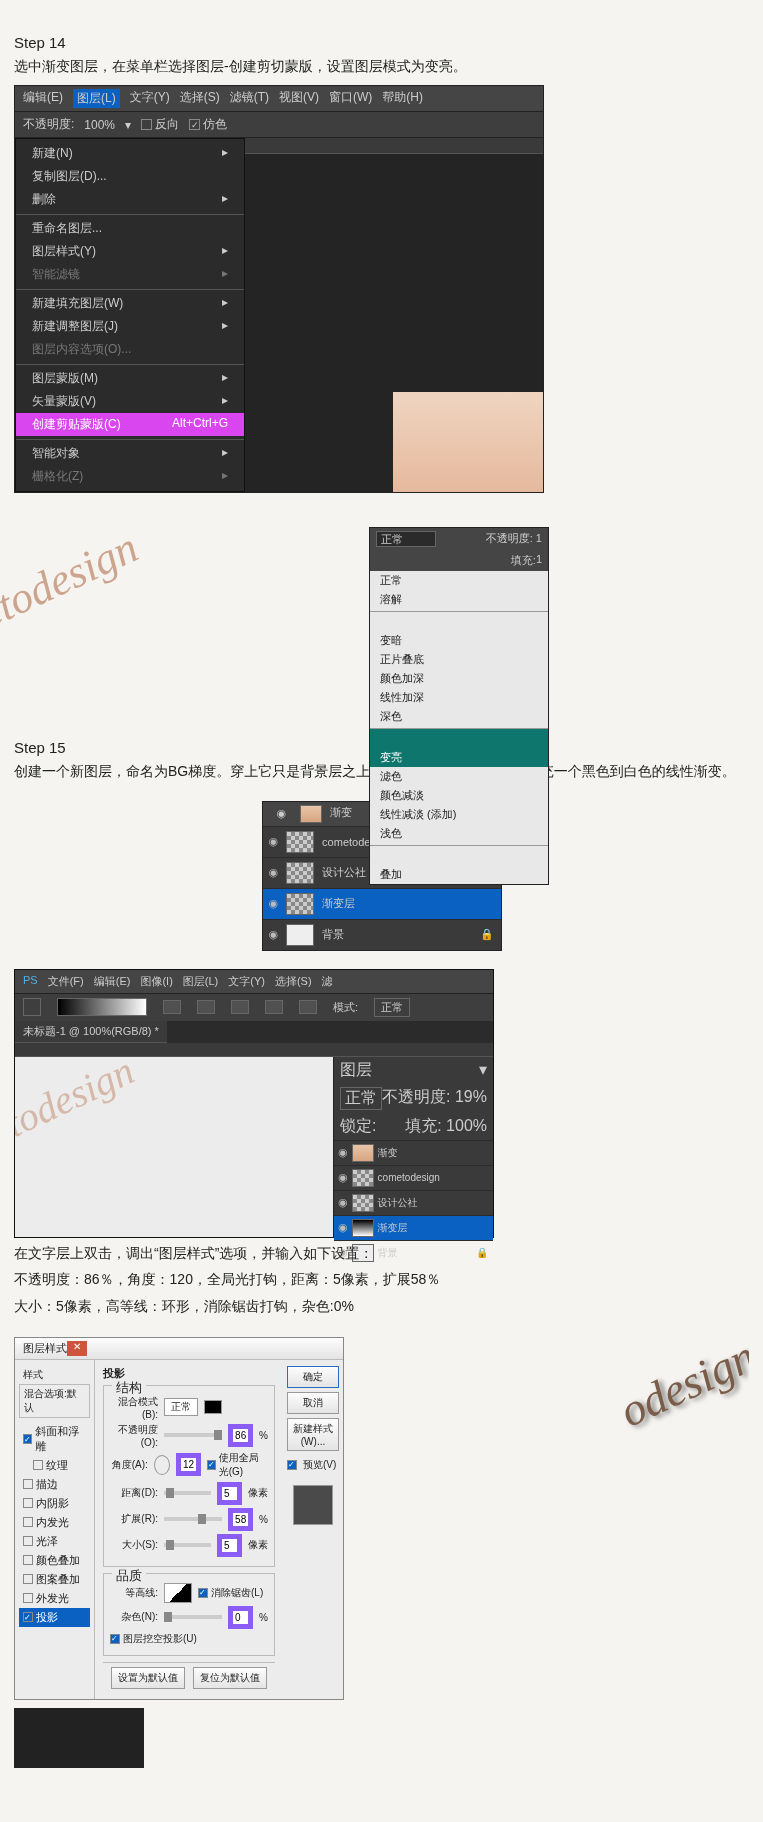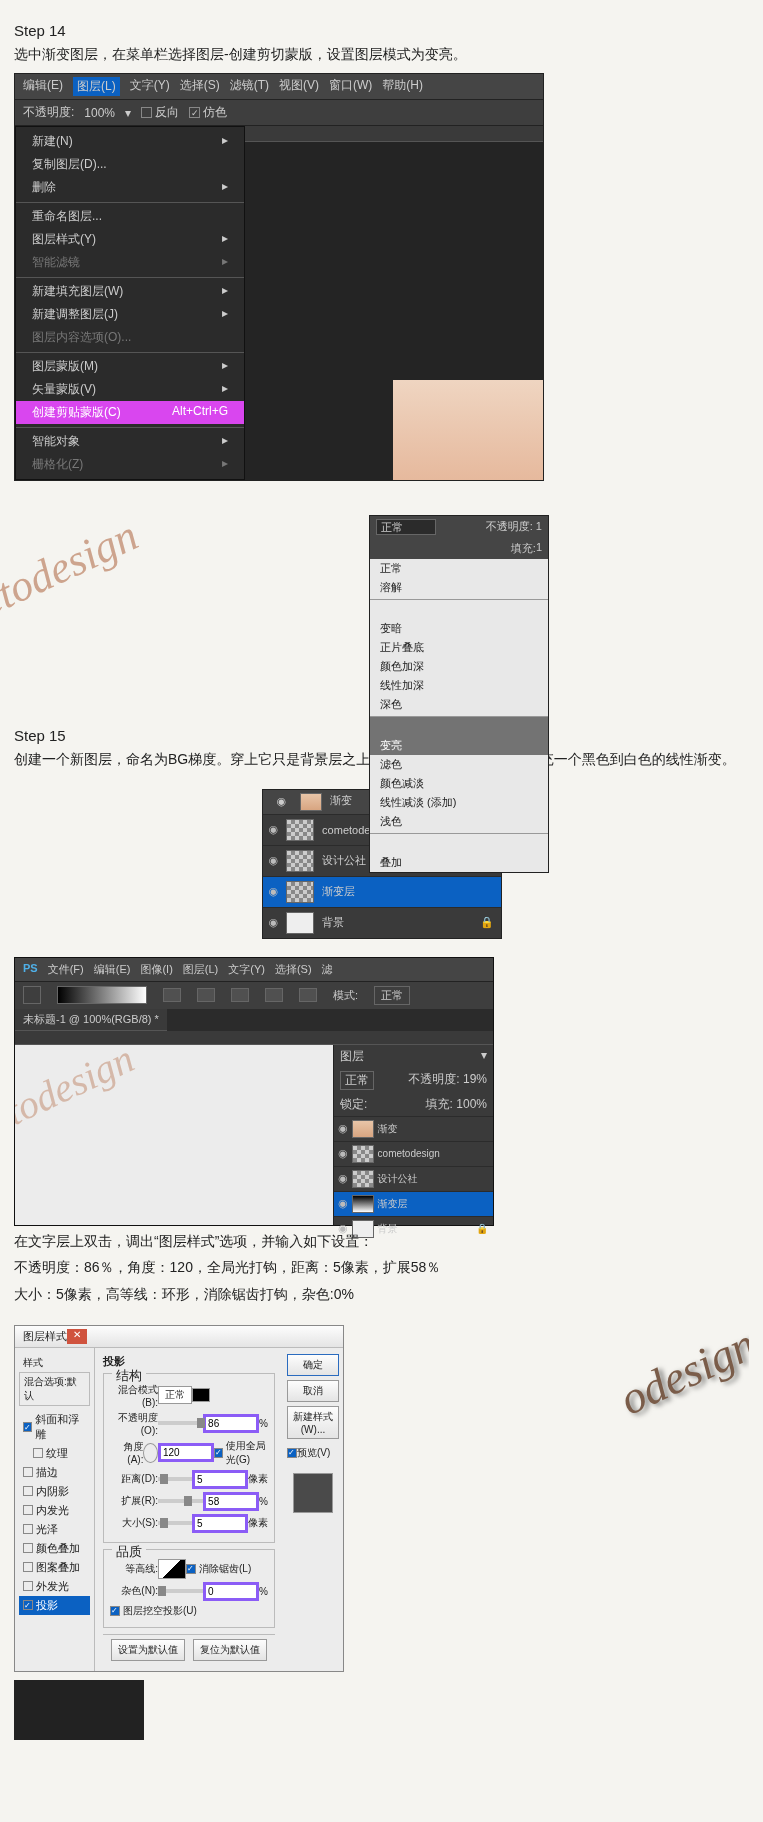--- a/index.html
+++ b/index.html
@@ -1,18 +1,18 @@
 <!DOCTYPE html>
 <html><head>
 <meta charset="utf-8">
 <style>
 *{margin:0;padding:0;box-sizing:border-box}
 body{font-family:"Microsoft YaHei",SimSun,sans-serif;font-size:14px;background:#f5f4f0;color:#222;width:763px}
 .page{padding:10px 14px}
-.step-h{font-size:15px;margin-top:12px}
+.step-h{font-size:15px;margin-top:24px}
 .step-p{font-size:14px;line-height:1.6;margin-top:4px}
 .ps-menu{background:#3a3a3a;color:#ccc;width:530px;margin-top:8px;border:1px solid #222;font-size:12px}
 .menubar{display:flex;gap:10px;padding:3px 8px;background:#454545;border-bottom:1px solid #222}
 .menubar span{white-space:nowrap}
 .menubar .hl{background:#0b61c2;padding:1px 4px}
 .toolbar-row{display:flex;align-items:center;gap:10px;padding:4px 8px;background:#3e3e3e;border-bottom:1px solid #222}
 .sq{width:18px;height:18px;border:1px solid #666}
 .grad-sw{width:90px;height:18px;background:linear-gradient(90deg,#000,#fff);border:1px solid #666}
 .mini-btn{width:18px;height:14px;border:1px solid #666;background:#505050}
 .chk{display:flex;align-items:center;gap:3px}
@@ -26,21 +26,21 @@
 .dd li.hl{background:#d946ef;color:#fff}
 .canvas-box{flex:1;background:#242424;position:relative;min-height:330px}
 .ruler-h{height:16px;background:#3a3a3a;border-bottom:1px solid #555}
 .skin-sw{position:absolute;right:0;bottom:0;width:150px;height:100px;background:linear-gradient(180deg,#efd5c1,#e6b99d)}
 .blend-panel{width:180px;background:#3a3a3a;color:#ccc;font-size:11px;margin:12px 0 0 350px;border:1px solid #222}
 .bprow{display:flex;justify-content:space-between;padding:3px 6px;background:#454545}
 .bprow input{width:60px;background:#2b2b2b;border:1px solid #666;color:#ccc;font-size:11px;padding:1px 4px}
 .blist{background:#e8e8e8;color:#222}
 .blist li{list-style:none;padding:2px 10px;font-size:11px}
 .blist li.sep{border-top:1px solid #999;margin-top:2px;padding-top:21px}
-.blist li.hl{background:#737373;color:#fff}
+.blist li.hl{background:#0f766e;color:#fff}
 .logo-bg{position:relative;height:200px;margin-top:-190px;z-index:-1}
 .rot{position:absolute;left:-40px;top:40px;transform:rotate(-25deg);font-size:44px;font-style:italic;font-family:Georgia,serif;color:#c7977d;opacity:.85}
 .layers-panel{width:240px;background:#3a3a3a;color:#ccc;font-size:11px;margin:18px auto 0;border:1px solid #222}
 .tabrow{display:flex;gap:8px;padding:3px 8px;background:#454545}
 .tabrow .tab{padding:2px 6px}
 .lyr{display:flex;align-items:center;gap:8px;padding:4px 6px;border-top:1px solid #2b2b2b}
 .lyr.hl{background:#0b61c2}
 .eye::before{content:"◉";font-size:11px;color:#bbb}
 .thumb{width:28px;height:22px;border:1px solid #666;background:repeating-conic-gradient(#888 0 25%,#ccc 0 50%) 0 0/8px 8px}
 .thumb.skin{background:linear-gradient(180deg,#e8c5a8,#d8a581)}
@@ -49,43 +49,43 @@
 .lock{margin-left:auto}
 .full-ps{background:#2b2b2b;color:#ccc;font-size:11px;width:480px;margin-top:18px;border:1px solid #111}
 .fps-menubar{display:flex;gap:10px;padding:4px 8px;background:#454545;border-bottom:1px solid #222}
 .fps-tools{display:flex;align-items:center;gap:16px;padding:4px 8px;background:#3e3e3e}
 .fps-tab{padding:3px 8px;background:#3a3a3a;display:inline-block;border-bottom:1px solid #555}
 .fps-ruler{height:14px;background:#3a3a3a;border-bottom:1px solid #555}
 .fps-body{display:flex;height:180px}
 .fps-canvas{flex:1;background:#ececec;position:relative;overflow:hidden}
 .fps-rot{position:absolute;left:-30px;top:20px;transform:rotate(-25deg);font-size:40px;font-style:italic;font-family:Georgia,serif;color:#c7977d;opacity:.6}
 .fps-layers{width:160px;background:#3a3a3a;border-left:1px solid #222}
-.fps-lrow{display:flex;justify-content:space-between;padding:3px 6px;font-size:12px}
+.fps-lrow{display:flex;justify-content:space-between;padding:3px 6px;font-size:16px}
 .fps-lyr{display:flex;align-items:center;gap:4px;padding:3px 4px;border-top:1px solid #2b2b2b;font-size:10px}
 .fps-lyr .thumb{width:22px;height:18px}
 .fps-lyr.hl{background:#0b61c2}
 .dlg{width:330px;background:#ececec;border:1px solid #888;margin-top:10px;font-size:11px;position:relative}
 .dlg-wrap{display:flex;align-items:flex-start;gap:12px;margin-top:10px}
 .dlg-title{background:linear-gradient(#fdfdfd,#e4e4e4);padding:3px 8px;font-size:11px;border-bottom:1px solid #bbb;display:flex;justify-content:flex-start}
 .dlg-title .x{background:#d0533e;color:#fff;padding:0 6px;font-size:10px}
 .dlg-body{display:flex}
 .dlg-left{width:80px;border-right:1px solid #bbb;padding:6px 4px}
 .dlg-left .hdr{font-size:10px;padding:2px 4px}
 .dlg-left ul{list-style:none;margin-top:4px}
 .dlg-left li{padding:2px 4px;display:flex;align-items:center;gap:3px}
 .dlg-left li.hl{background:#0b61c2;color:#fff}
 .ck{width:10px;height:10px;border:1px solid #888;display:inline-block}
 .ck.on{background:#0b61c2}
 .ck.on::after{content:"✓";font-size:8px;color:#fff;position:relative;top:-3px}
 .dlg-mid{flex:1;padding:6px 8px}
 .dlg-sec{border:1px solid #bbb;padding:6px;margin-bottom:6px;position:relative}
 .dlg-sec .lg{position:absolute;top:-7px;left:8px;background:#ececec;padding:0 4px;font-size:13px}
-.frow{display:flex;align-items:center;margin:3px 0;font-size:10px}
+.frow{display:flex;align-items:center;gap:6px;margin:3px 0;font-size:10px}
 .frow .lab{width:48px;text-align:right}
-.frow input[type=text]{width:56px;border:3px solid #8b5cf6;font-size:10px;padding:1px 2px}
+.frow input[type=text]{width:25px;border:5px solid #8b5cf6;font-size:10px;padding:1px 2px}
 .frow .sel{border:1px solid #999;padding:1px 6px;background:#fff;font-size:10px}
 .slider{flex:1;height:4px;background:#ccc;position:relative}
 .slider .hnd{position:absolute;top:-3px;width:8px;height:10px;background:#888}
 .dlg-right{width:60px;padding:6px 4px;display:flex;flex-direction:column;gap:4px}
 .dlg-btn{border:1px solid #999;background:linear-gradient(#fdfdfd,#e4e4e4);padding:3px 2px;text-align:center;font-size:10px}
 .dlg-btn.def{border:1px solid #2a6bbf}
 .footrow{display:flex;align-items:center;gap:8px;padding:4px 8px;border-top:1px solid #bbb;font-size:10px}
 .shadow-side{flex:1;min-height:260px;position:relative;overflow:hidden}
 .srot{position:absolute;right:-10px;top:30px;transform:rotate(-25deg);font-size:46px;font-style:italic;font-family:Georgia,serif;color:#7a5c49;text-shadow:3px 3px 5px rgba(0,0,0,.5)}
 .dk-strip{height:60px;width:130px;background:#222;margin-top:8px}
@@ -244,21 +244,21 @@
           <span class="eye"></span>
           <span class="thumb white"></span>
           <span>背景</span>
           <span class="lock">🔒</span>
         </div>
       </div>
 </div>
 
 <div class="full-ps">
   <div class="fps-menubar">
-    <span style="color:#4fb0e8;font-weight:bold">PS</span>
+    <span style="color:#4fb0e8;font-weight:normal">PS</span>
     <span>文件(F)</span>
     <span>编辑(E)</span>
     <span>图像(I)</span>
     <span>图层(L)</span>
     <span>文字(Y)</span>
     <span>选择(S)</span>
     <span>滤</span>
   </div>
   <div class="fps-tools">
     <span class="sq"></span>

